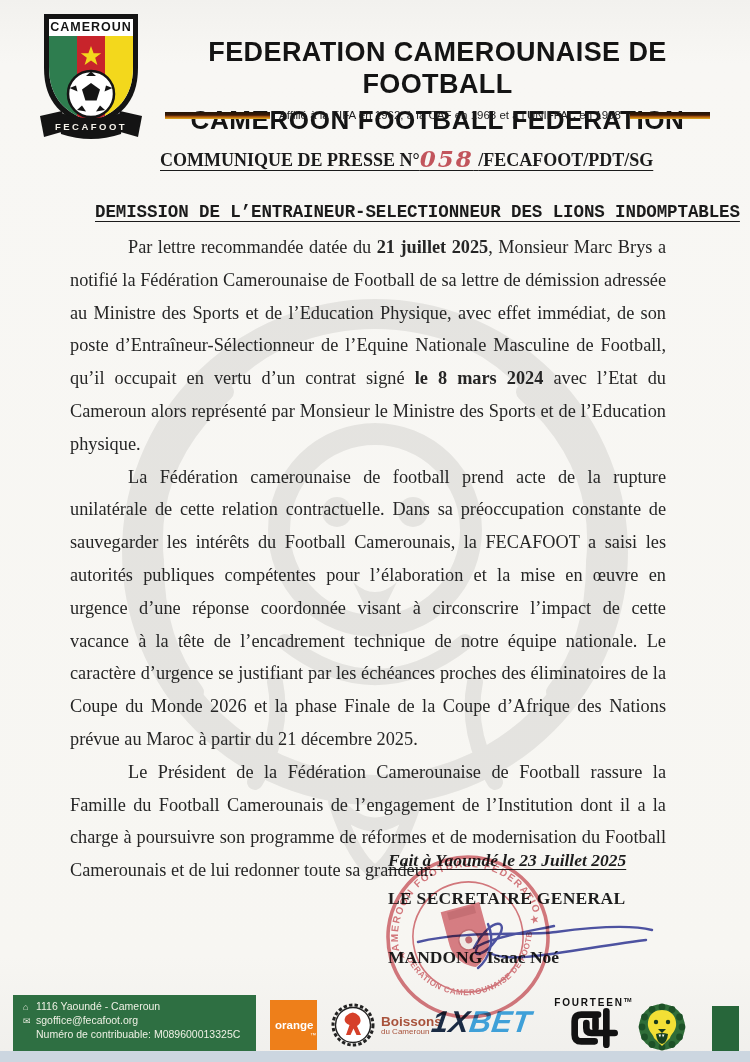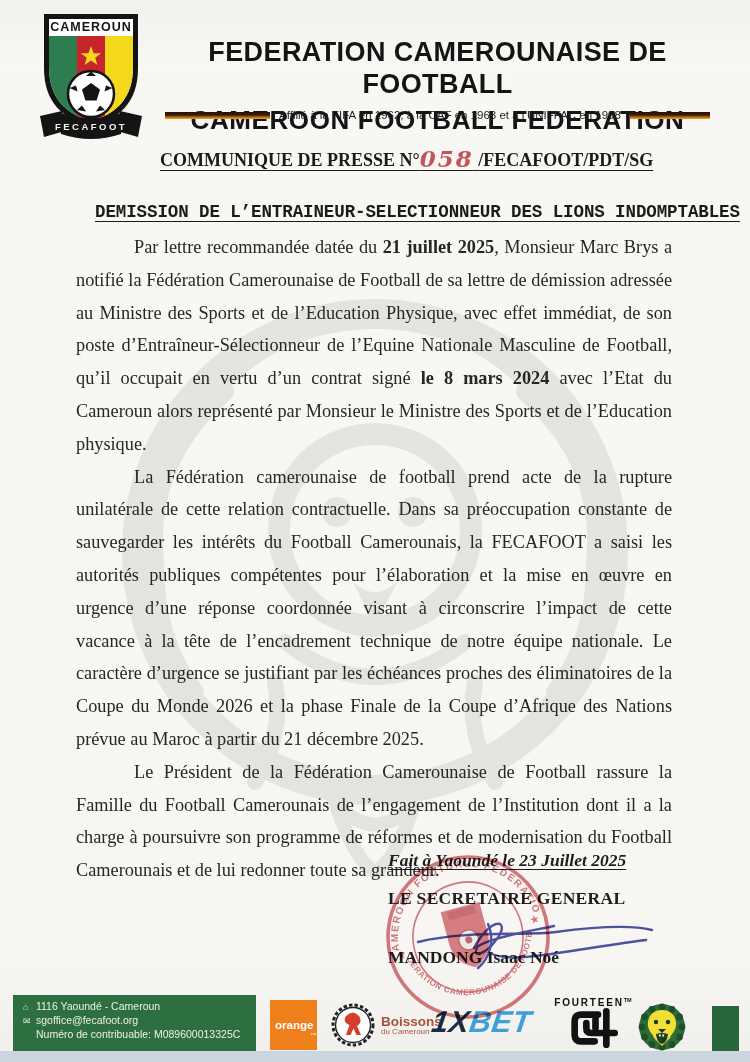--- a/index.html
+++ b/index.html
@@ -19,21 +19,21 @@
   .affil-bar.l { width:105px; } .affil-bar.r { width:80px; }
   .affil-text { font:400 11.5px/1 "Liberation Sans",sans-serif; color:#1d1d1d; white-space:nowrap;text-align:center; }
   
   .ref { position:absolute; top:144px; left:160px; font-weight:700; font-size:18px; color:#1b1b1b;
          text-decoration:underline; text-underline-offset:4px; }
   .ref .num { color:#c2555c; font-style:italic; font-weight:600; font-size:23px;
               font-family:"DejaVu Serif",serif; letter-spacing:2px; position:relative; top:1px; }
   .subject { position:absolute; top:202px; left:95px; font-weight:700; font-size:17.5px; color:#1b1b1b;
              text-decoration:underline; text-underline-offset:4px; letter-spacing:-.1px;font-family:Liberation Mono, monospace; }
   
-  .body-text { position:absolute; top:231px; left:76px; width:596px; z-index:2;
+  .body-text { position:absolute; top:231px; left:70px; width:596px; z-index:2;
                font-size:18.3px; line-height:32.8px; text-align:justify; color:#262626; }
   .body-text p { text-indent:58px; }
   .body-text b { font-weight:700; }
   
   .watermark { position:absolute; left:85px; top:262px; width:580px; height:620px; opacity:.07; z-index:1; }
   
   .sig-block { position:absolute; top:850px; left:388px; width:280px; z-index:2; color:#1d1d1d; }
   .sig-place { font-size:17.5px; font-weight:700; font-style:italic; text-decoration:underline; text-underline-offset:3px; }
   .sig-role  { margin-top:17px; font-size:17.5px; font-weight:700; letter-spacing:.3px; }
   .sig-name  { margin-top:38px; font-size:17.5px; font-weight:700; }

